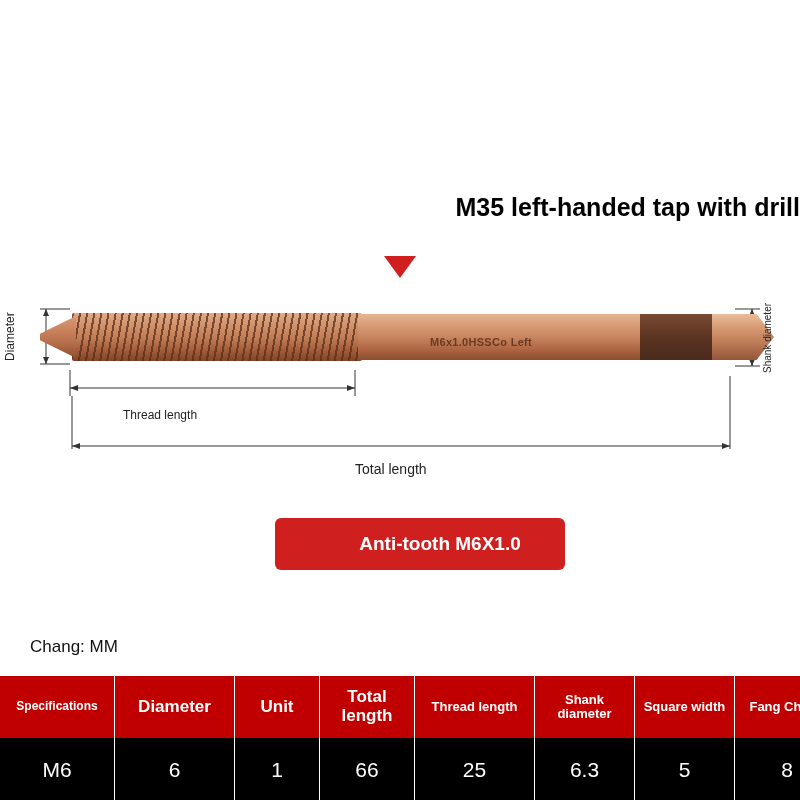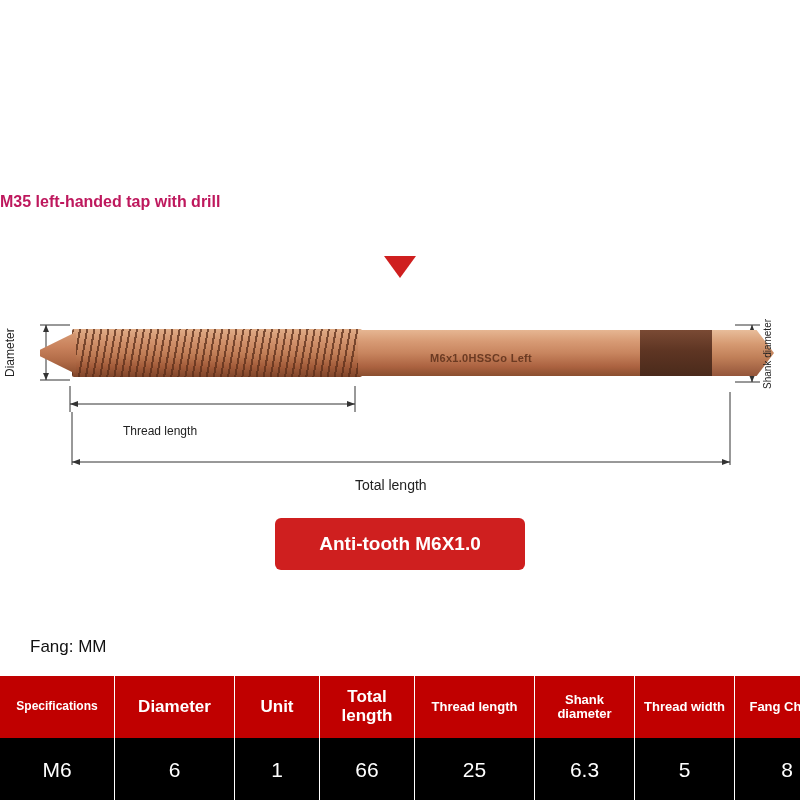--- a/index.html
+++ b/index.html
@@ -25,42 +25,42 @@
     color: #f2f2f2;
     letter-spacing: 2px;
     user-select: none;
   }
 
   .title {
     position: absolute;
     left: 0;
     right: 0;
     top: 193px;
-    text-align: left;
-    font-size: 16px;
-    font-weight: bold;
-    color: #be185d;
+    text-align: right;
+    font-size: 25px;
+    font-weight: bold;
+    color: #000000;
   }
 
   .arrow-down {
     position: absolute;
     left: 384px;
     top: 256px;
     width: 0;
     height: 0;
     border-left: 16px solid transparent;
     border-right: 16px solid transparent;
     border-top: 22px solid #cf1f1f;
   }
 
   
   .drawing {
     position: absolute;
     left: 0;
-    top: 300px;
+    top: 284px;
     width: 791px;
     height: 200px;
   }
 
   
   .tap {
     position: absolute;
     left: 40px;
     top: 18px;
     width: 700px;
@@ -158,20 +158,21 @@
     width: 250px;
     height: 52px;
     background: #cf1f1f;
     border-radius: 6px;
     color: #fff;
     font-size: 19px;
     font-weight: bold;
     display: flex;
     align-items: center;
     justify-content: center;
+    padding-left: 40px;
   }
 
   .unit {
     position: absolute;
     left: 30px;
     top: 637px;
     font-size: 17px;
     color: #111;
   }
 
@@ -262,32 +263,32 @@
 
   <div class="vert-label" style="left:4px; top:20px; height:66px;">Diameter</div>
   <div class="vert-label" style="left:762px; top:18px; height:72px; font-size:10px;">Shank diameter</div>
 
   <div class="dim-text" style="left:123px; top:124px;">Thread length</div>
   <div class="dim-text" style="left:355px; top:177px; font-size:14px;">Total length</div>
 </div>
 
 <div class="banner">Anti-tooth M6X1.0</div>
 
-<div class="unit">Fang: MM</div>
+<div class="unit">Chang: MM</div>
 
 <table class="spec">
   <thead>
     <tr>
       <th class="small" style="width:110px">Specifications</th>
       <th style="width:115px">Diameter</th>
       <th style="width:80px">Unit</th>
       <th style="width:90px">Total length</th>
       <th class="mid" style="width:115px">Thread length</th>
       <th class="mid" style="width:95px">Shank diameter</th>
-      <th class="mid" style="width:95px">Thread width</th>
+      <th class="mid" style="width:95px">Square width</th>
       <th class="mid" style="width:100px">Fang Chang</th>
     </tr>
   </thead>
   <tbody>
     <tr>
       <td>M6</td>
       <td>6</td>
       <td>1</td>
       <td>66</td>
       <td>25</td>

